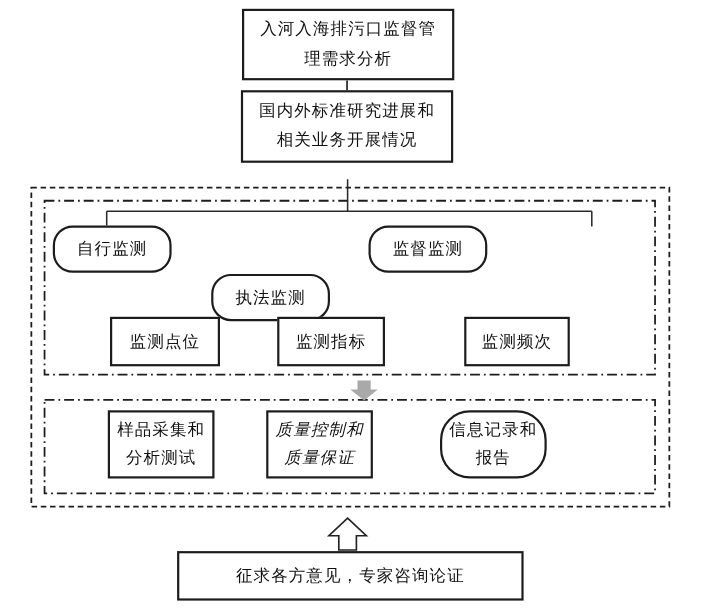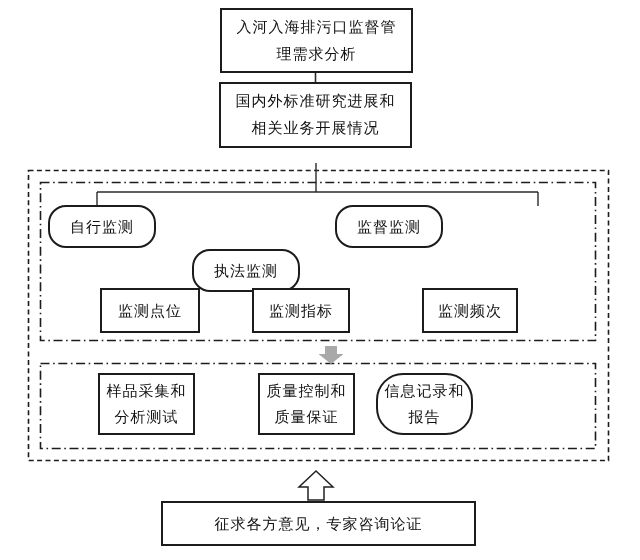--- a/index.html
+++ b/index.html
@@ -37,22 +37,22 @@
   .r1.c3{left:335px;}
   .r1.c4{left:482px;}
   
   .r2{top:288px;height:45px;}
   .r2.c1{left:100px;width:100px;}
   .r2.c2{left:252px;width:98px;}
   .r2.c3{left:398px;width:96px;margin-left:24px;}
   
   .r3{top:373px;height:62px;width:97px;line-height:26px;}
   .r3.c1{left:98px;}
-  .r3.c2{left:258px;}
-  .r3.c3{left:376px;border-radius:27px;}
+  .r3.c2{left:242px;font-style:italic;}
+  .r3.c3{left:400px;border-radius:27px;}
   
   .box-c{left:161px;top:501px;width:315px;height:45px;}
 </style>
 </head>
 <body>
 
 <div class="canvas">
 
   <svg class="layer" viewBox="0 0 640 560" xmlns="http://www.w3.org/2000/svg">
 

